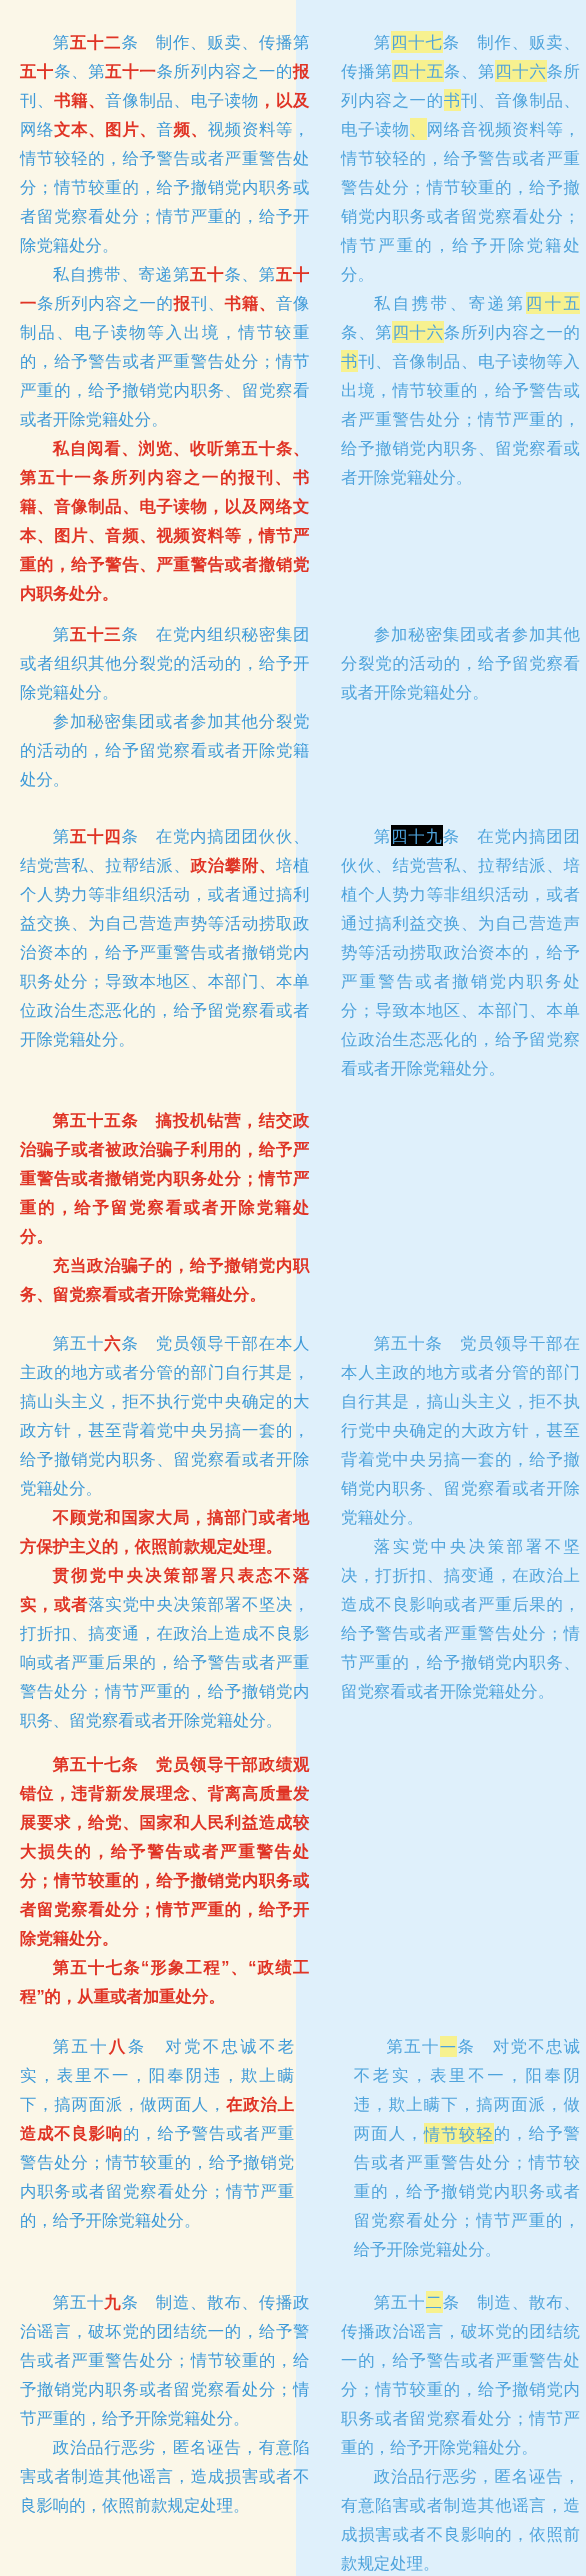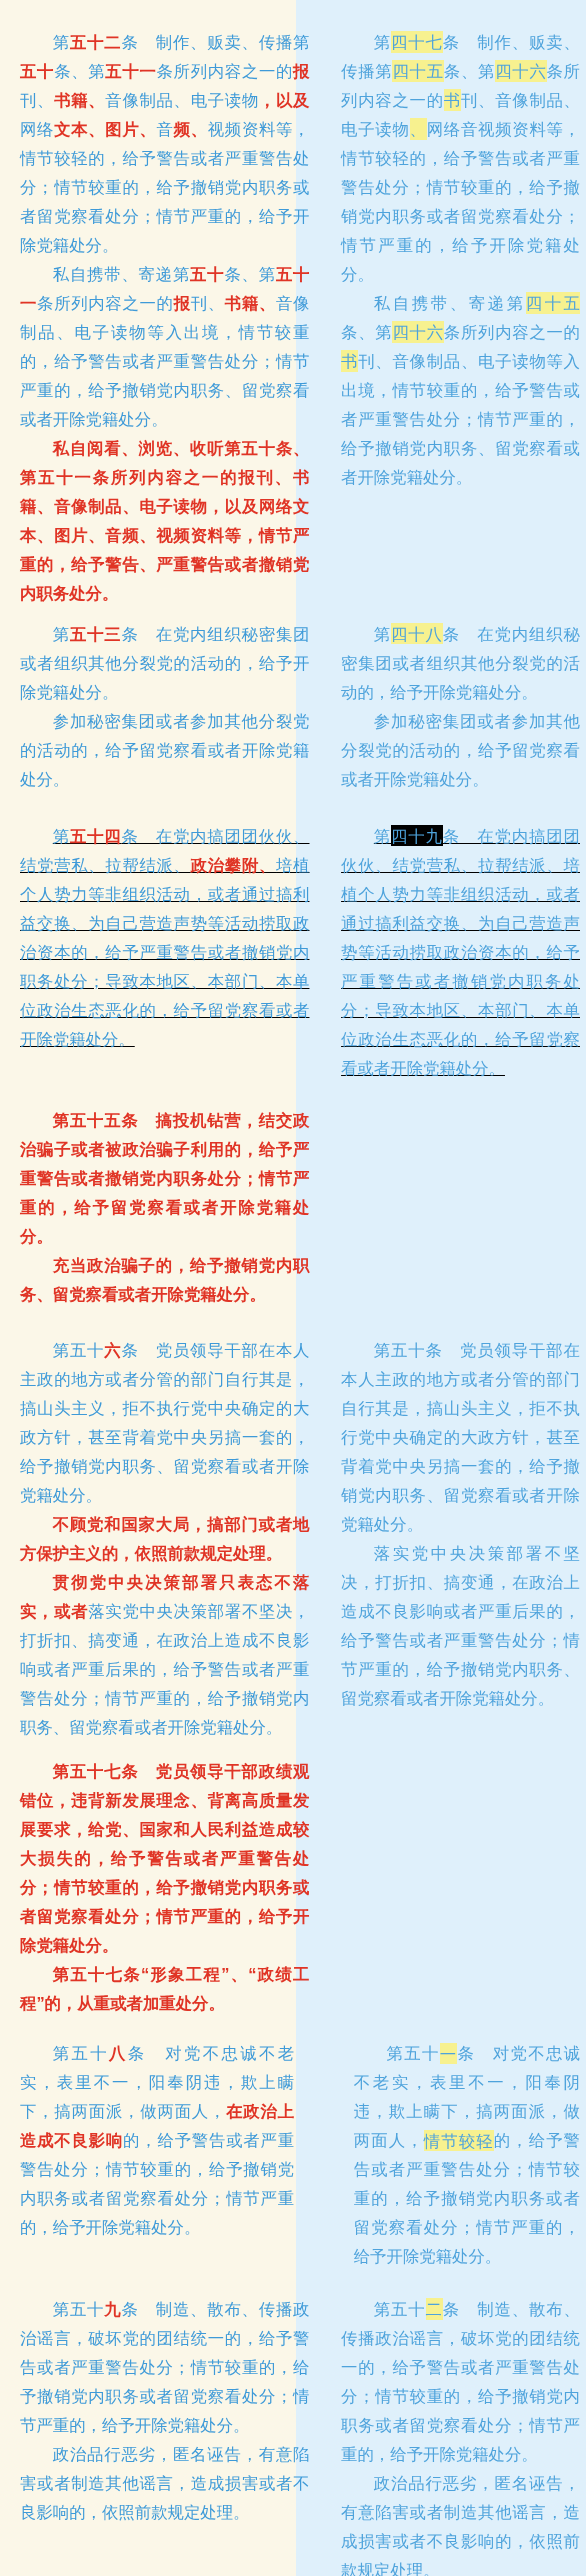--- a/index.html
+++ b/index.html
@@ -26,22 +26,22 @@
   .bg-left  { left: 0;     width: 296px; }
   .bg-right { left: 296px; width: 290px; }
   .rows {
     position: relative;
     padding-top: 28px;
   }
   .row { display: flex; }
   
   .row:nth-child(1) { margin-bottom: 11.7px; }
   .row:nth-child(2) { margin-bottom: 28px; }
-  .row:nth-child(3) { margin-bottom: 23.5px; text-decoration: underline; }
-  .row:nth-child(4) { margin-bottom: 27px; }
+  .row:nth-child(3) { margin-bottom: 23.5px; }
+  .row:nth-child(4) { margin-bottom: 20px; }
   .row:nth-child(5) { margin-bottom: 15.2px; }
   .row:nth-child(6) { margin-bottom: 21px; }
   .row:nth-child(7) { margin-bottom: 23.5px; gap: 28px; }
   .cell { box-sizing: border-box; }
   .cell-l { width: 348px; padding: 0 10.6px 0 20px; }
   .cell-r { width: 290px; padding: 0 7px 0 21px; }
   .cell p {
     margin: 0;
     font-size: 16.4px;
     line-height: 29px;
@@ -69,21 +69,20 @@
           <p><span class="s-n">第</span><span class="s-h" style="background-color: rgb(247, 241, 143);">四十七</span><span class="s-n">条　制作、贩卖、传播第</span><span class="s-h" style="background-color: rgb(247, 241, 143);">四十五</span><span class="s-n">条、第</span><span class="s-h" style="background-color: rgb(247, 241, 143);">四十六</span><span class="s-n">条所列内容之一的</span><span class="s-h" style="background-color: rgb(247, 241, 143);">书</span><span class="s-n">刊、音像制品、电子读物</span><span class="s-h" style="background-color: rgb(247, 241, 143);">、</span><span class="s-n">网络音视频资料等，情节较轻的，给予警告或者严重警告处分；情节较重的，给予撤销党内职务或者留党察看处分；情节严重的，给予开除党籍处分。</span></p>
           <p><span class="s-n">私自携带、寄递第</span><span class="s-h" style="background-color: rgb(247, 241, 143);">四十五</span><span class="s-n">条、第</span><span class="s-h" style="background-color: rgb(247, 241, 143);">四十六</span><span class="s-n">条所列内容之一的</span><span class="s-h" style="background-color: rgb(247, 241, 143);">书</span><span class="s-n">刊、音像制品、电子读物等入出境，情节较重的，给予警告或者严重警告处分；情节严重的，给予撤销党内职务、留党察看或者开除党籍处分。</span></p>
         </div>
       </div>
       <div class="row">
         <div class="cell cell-l" style="color: rgb(62, 154, 216);">
           <p><span class="s-n">第</span><span class="s-r" style="color: rgb(224, 52, 37);">五十三</span><span class="s-n">条　在党内组织秘密集团或者组织其他分裂党的活动的，给予开除党籍处分。</span></p>
           <p><span class="s-n">参加秘密集团或者参加其他分裂党的活动的，给予留党察看或者开除党籍处分。</span></p>
         </div>
         <div class="cell cell-r" style="color: rgb(78, 163, 220);">
-          <p><span class="s-n">第</span><span class="s-h" style="background-color: rgb(247, 241, 143);">四十八</span><span class="s-n">条　在党内组织秘密集团或者组织其他分裂党的活动的，给予开除党籍处分。</span></p>
           <p><span class="s-n">参加秘密集团或者参加其他分裂党的活动的，给予留党察看或者开除党籍处分。</span></p>
         </div>
       </div>
       <div class="row">
         <div class="cell cell-l" style="color: rgb(62, 154, 216);">
           <p><span class="s-n">第</span><span class="s-r" style="color: rgb(224, 52, 37);">五十四</span><span class="s-n">条　在党内搞团团伙伙、结党营私、拉帮结派、</span><span class="s-r" style="color: rgb(224, 52, 37);">政治攀附、</span><span class="s-n">培植个人势力等非组织活动，或者通过搞利益交换、为自己营造声势等活动捞取政治资本的，给予严重警告或者撤销党内职务处分；导致本地区、本部门、本单位政治生态恶化的，给予留党察看或者开除党籍处分。</span></p>
         </div>
         <div class="cell cell-r" style="color: rgb(78, 163, 220);">
           <p><span class="s-n">第</span><span class="s-h" style="background-color: #000000;">四十九</span><span class="s-n">条　在党内搞团团伙伙、结党营私、拉帮结派、培植个人势力等非组织活动，或者通过搞利益交换、为自己营造声势等活动捞取政治资本的，给予严重警告或者撤销党内职务处分；导致本地区、本部门、本单位政治生态恶化的，给予留党察看或者开除党籍处分。</span></p>
         </div>

